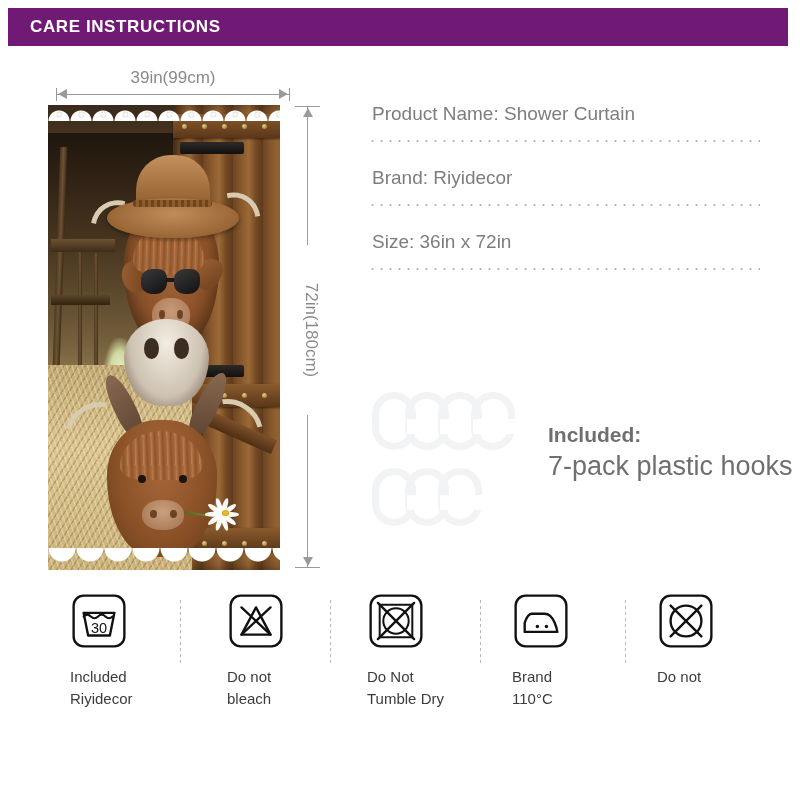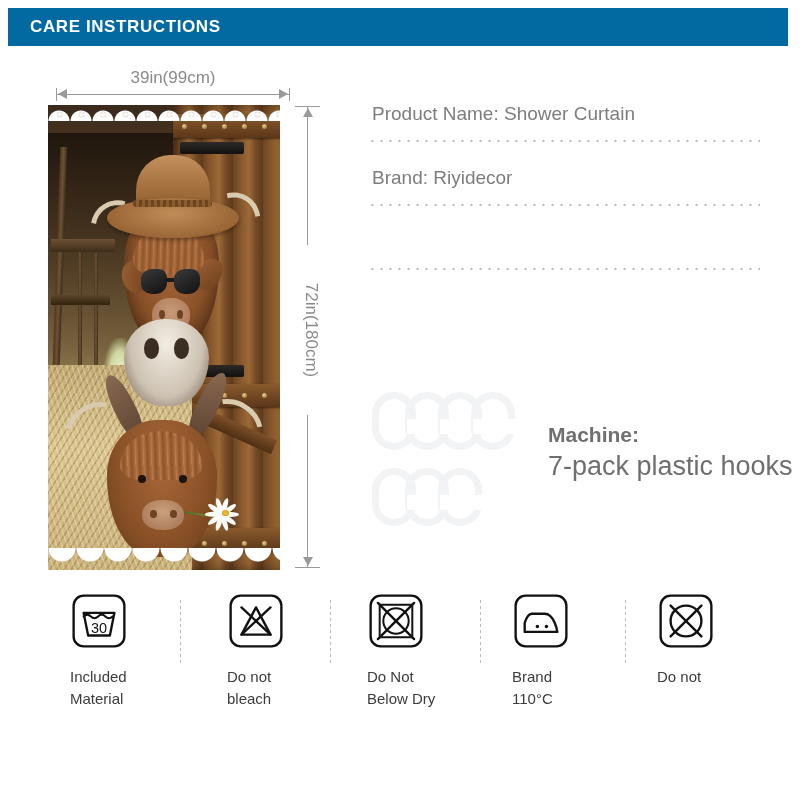--- a/index.html
+++ b/index.html
@@ -7,21 +7,21 @@
     width:800px;height:800px;
     background:#ffffff;
     font-family:"Liberation Sans","DejaVu Sans",sans-serif;
     overflow:hidden;position:relative;
   }
   .page{position:absolute;inset:0;}
 
   
   .header-bar{
     position:absolute;left:8px;top:8px;width:780px;height:38px;
-    background:#0369a1;display:flex;align-items:center;
+    background:#701a75;display:flex;align-items:center;
   }
   .header-title{
     color:#ffffff;font-size:17px;font-weight:bold;letter-spacing:.6px;
     padding-left:22px;font-family:"Liberation Sans","DejaVu Sans",sans-serif;
   }
 
   
   .dim-top{position:absolute;left:56px;top:68px;width:234px;height:34px;}
   .dim-top-label{
     position:absolute;left:0;top:0;width:234px;text-align:center;
@@ -462,20 +462,21 @@
   <div class="specs">
     <div class="spec-row">
       <div class="spec-text">Product Name: Shower Curtain</div>
       <div class="spec-dots"></div>
     </div>
     <div class="spec-row">
       <div class="spec-text">Brand: Riyidecor</div>
       <div class="spec-dots"></div>
     </div>
     <div class="spec-row">
+      <div class="spec-text">Size: 36in x 72in</div>
       <div class="spec-dots"></div>
     </div>
   </div>
 
   <div class="hooks-area">
     <div class="hook-row r1" id="hook-row-1" style="width: 144px;">
         <div class="hook" style="left: 0px; z-index: 4;">
           <div class="gap"></div>
         </div>
         <div class="hook" style="left: 33px; z-index: 3;">
@@ -495,35 +496,35 @@
         <div class="hook" style="left: 33px; z-index: 2;">
           <div class="gap"></div>
         </div>
         <div class="hook" style="left: 66px; z-index: 1;">
           <div class="gap"></div>
         </div>
       </div>
   </div>
 
   <div class="included">
-    <div class="included-title">Machine:</div>
+    <div class="included-title">Included:</div>
     <div class="included-sub">7-pack plastic hooks</div>
   </div>
 
   <div class="care-row" id="care-row">
       <div class="care-item" style="left: 58px;">
         <div class="care-sym"><svg viewBox="0 0 64 64" width="58" height="58" fill="none" stroke="#111" stroke-width="2.6" stroke-linejoin="round" stroke-linecap="round">
             <rect x="4" y="4" width="56" height="56" rx="11" ry="11"></rect>
             <path d="M15 23 H49 L44 48 H20 Z"></path>
             <path d="M15 27 q4 -4 8 0 t8 0 t8 0 t8 0" stroke-width="2.2"></path>
             <text x="32" y="45" text-anchor="middle" font-size="16" font-family="Liberation Sans, sans-serif" fill="#111" stroke="none">30</text>
           </svg></div>
         <div class="care-label">
           <div>Included</div>
-          <div>Material</div>
+          <div>Riyidecor</div>
         </div>
       </div>
       <div class="care-item" style="left: 215px;">
         <div class="care-sym"><svg viewBox="0 0 64 64" width="58" height="58" fill="none" stroke="#111" stroke-width="2.6" stroke-linejoin="round" stroke-linecap="round">
             <rect x="4" y="4" width="56" height="56" rx="11" ry="11"></rect>
             <path d="M32 17 L48 47 H16 Z"></path>
             <line x1="16" y1="17" x2="48" y2="47"></line>
             <line x1="48" y1="17" x2="16" y2="47"></line>
           </svg></div>
         <div class="care-label">
@@ -534,21 +535,21 @@
       <div class="care-item" style="left: 355px;">
         <div class="care-sym"><svg viewBox="0 0 64 64" width="58" height="58" fill="none" stroke="#111" stroke-width="2.6" stroke-linejoin="round" stroke-linecap="round">
             <rect x="4" y="4" width="56" height="56" rx="11" ry="11"></rect>
             <rect x="14" y="14" width="36" height="36" stroke-width="2.2"></rect>
             <circle cx="32" cy="32" r="14" stroke-width="2.2"></circle>
             <line x1="12" y1="12" x2="52" y2="52"></line>
             <line x1="52" y1="12" x2="12" y2="52"></line>
           </svg></div>
         <div class="care-label">
           <div>Do Not</div>
-          <div>Below Dry</div>
+          <div>Tumble Dry</div>
         </div>
       </div>
       <div class="care-item" style="left: 500px;">
         <div class="care-sym"><svg viewBox="0 0 64 64" width="58" height="58" fill="none" stroke="#111" stroke-width="2.6" stroke-linejoin="round" stroke-linecap="round">
             <rect x="4" y="4" width="56" height="56" rx="11" ry="11"></rect>
             <path d="M14 44 H50 C50 44 47 24 36 24 H22 C18 24 16 28 14 34 Z"></path>
             <circle cx="28" cy="38" r="1.9" fill="#111" stroke="none"></circle>
             <circle cx="38" cy="38" r="1.9" fill="#111" stroke="none"></circle>
           </svg></div>
         <div class="care-label">

